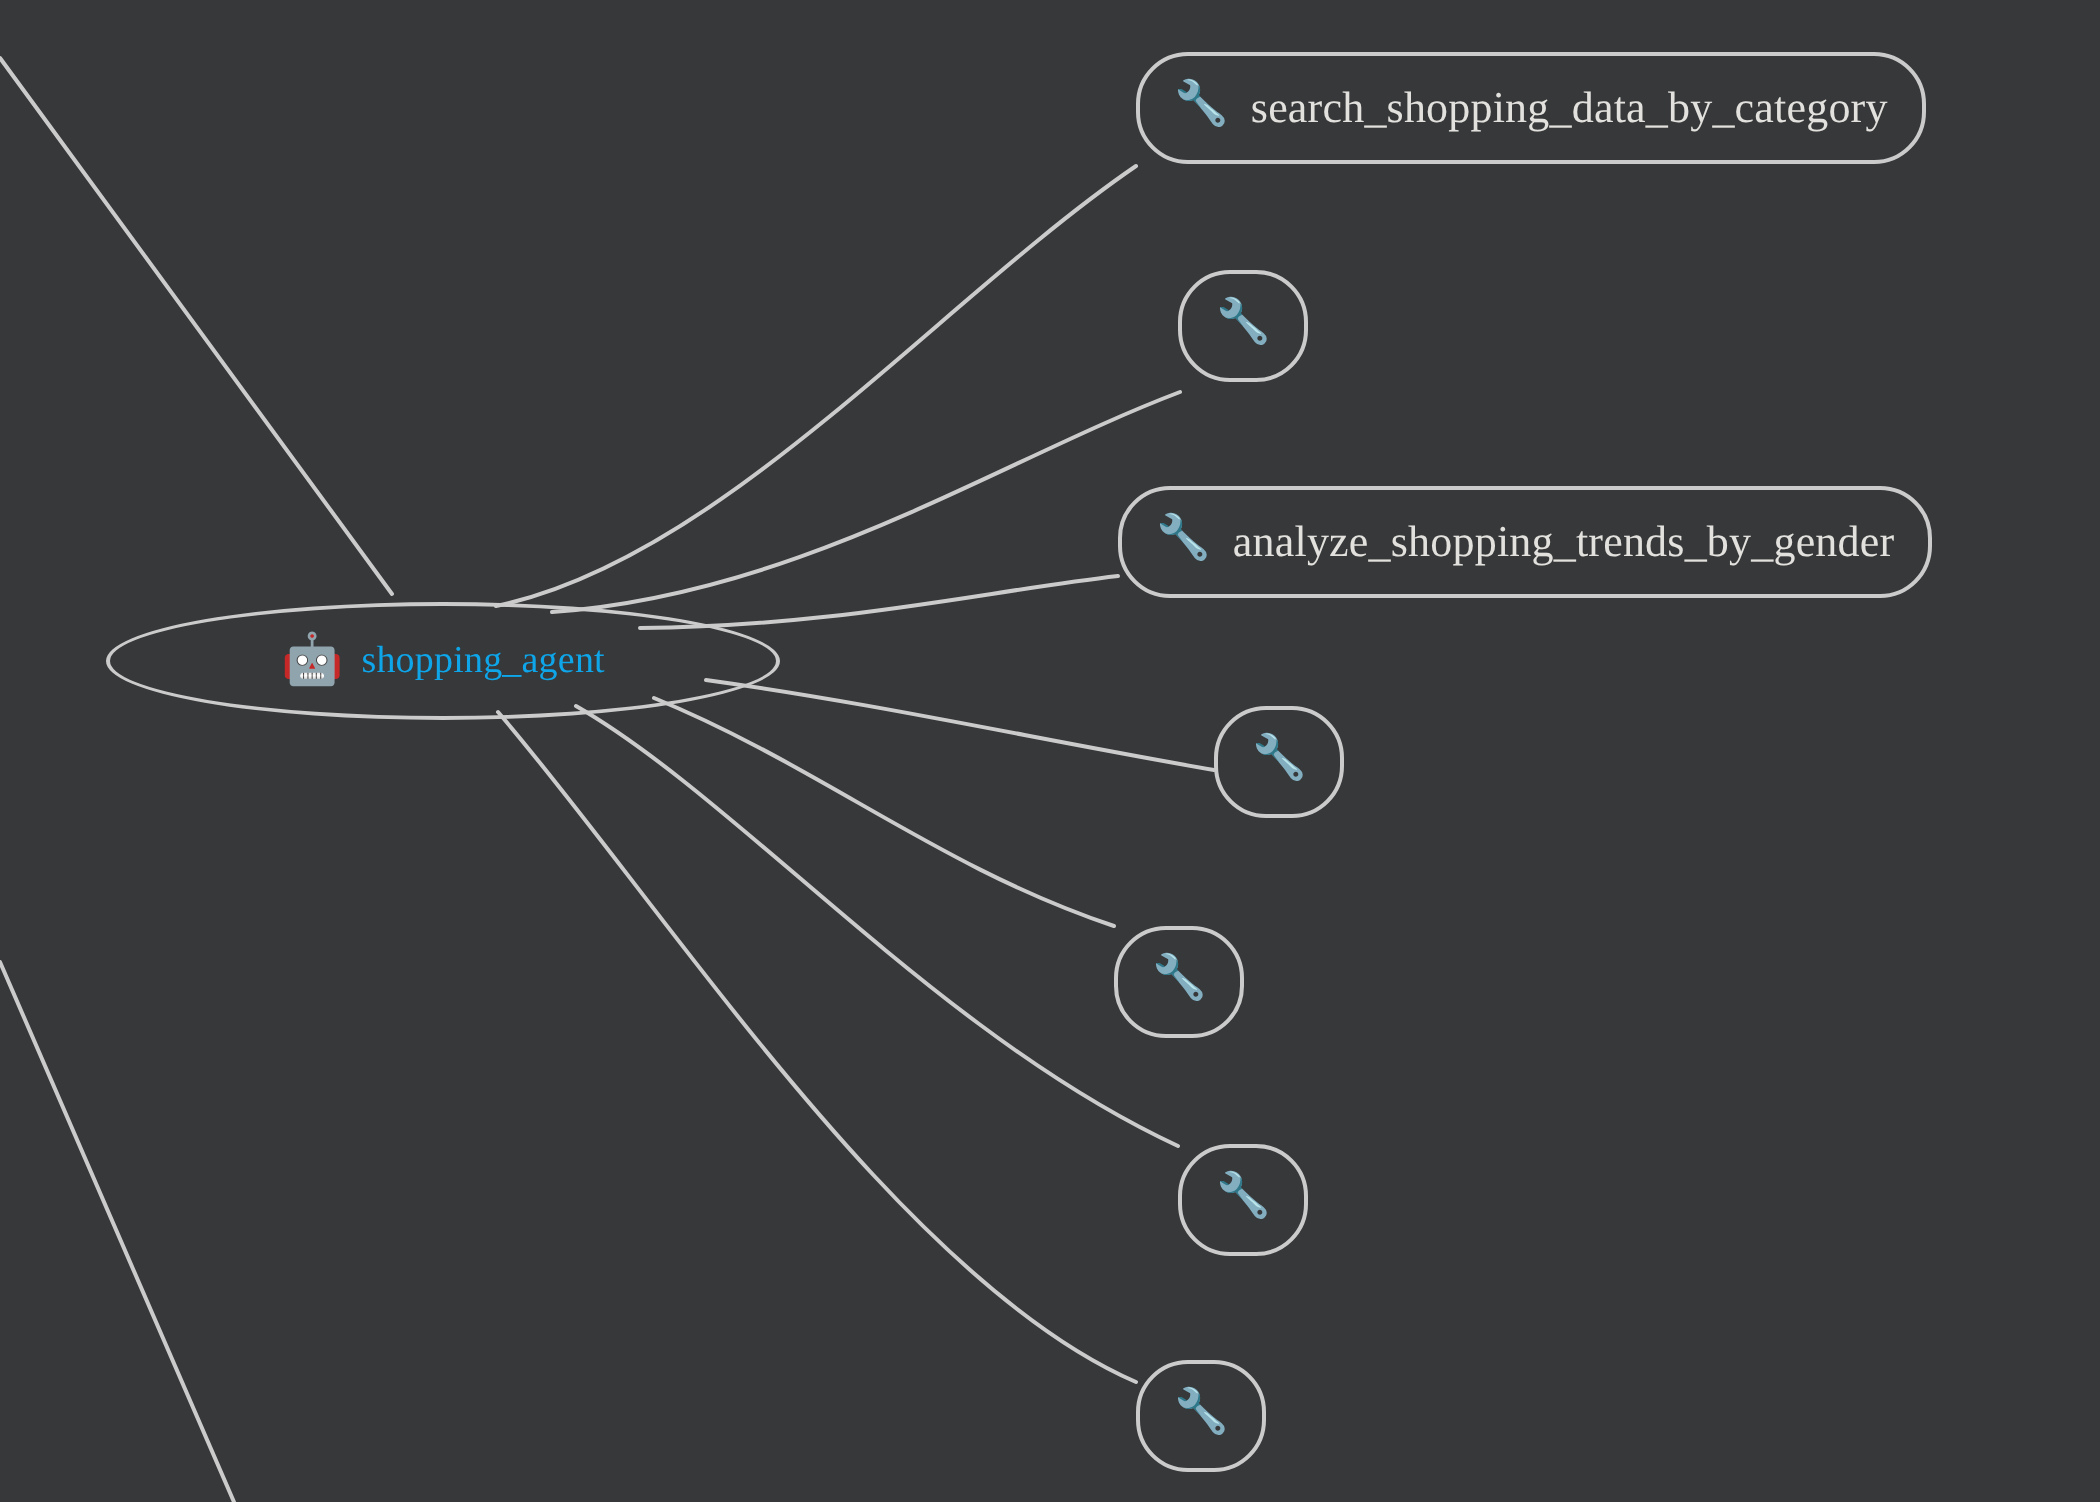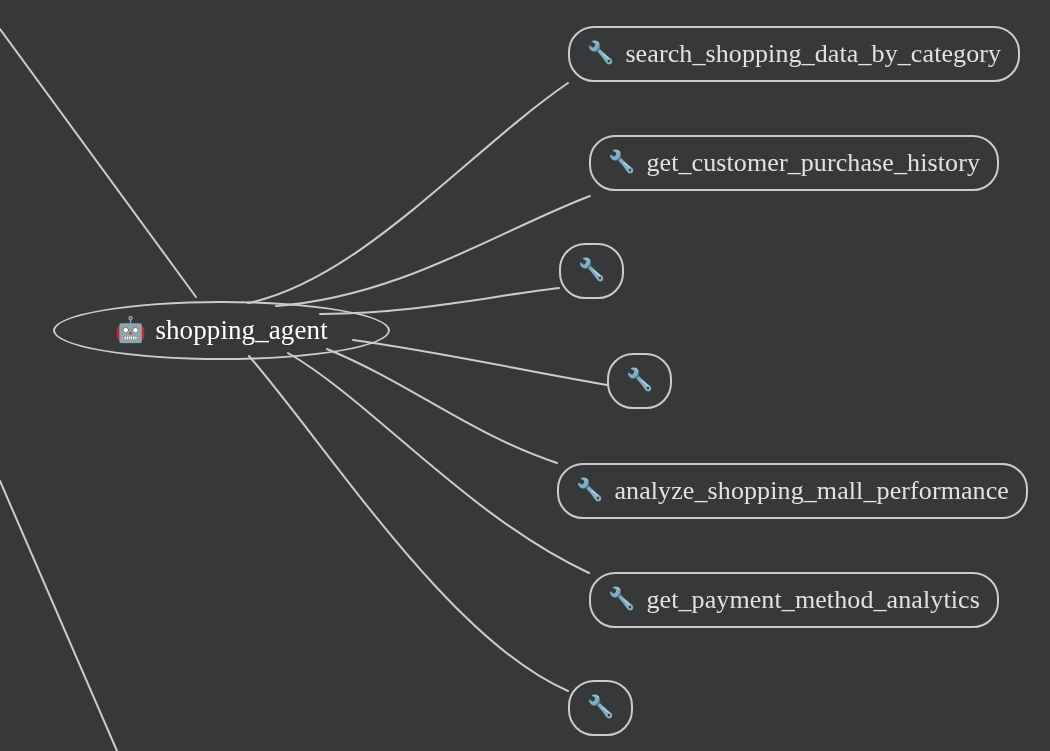--- a/index.html
+++ b/index.html
@@ -51,22 +51,22 @@
     gap: 9px;
   }
   .agent-emoji {
     font-size: 25px;
     line-height: 1;
     display: inline-block;
     transform: translateY(-1px);
     font-family: "DejaVu Sans", sans-serif;
   }
   .agent-label {
-    font-size: 27px;
-    color: #ffffff;
+    font-size: 19px;
+    color: #0ea5e9;
     letter-spacing: .1px;
     white-space: nowrap;
   }
 
   
   .tool-node {
     position: absolute;
     height: 56px;
     border: 2px solid #cbcbcb;
     border-radius: 26px;
@@ -80,21 +80,21 @@
   }
   .tool-emoji {
     font-size: 22px;
     line-height: 1;
     display: inline-block;
     transform: translateY(-1px);
     color: #d8cbe9;
     font-family: "DejaVu Sans", sans-serif;
   }
   .tool-label {
-    font-size: 26px;
+    font-size: 22px;
     color: #e3e1dd;
     letter-spacing: .1px;
   }
 </style>
 </head>
 <body>
 
 <div id="graph-canvas">
 
   <svg id="edge-layer" viewBox="0 0 1050 751" xmlns="http://www.w3.org/2000/svg">
@@ -116,38 +116,36 @@
     <span class="agent-label">shopping_agent</span>
   </div>
 
   <div class="tool-node" style="left:568px; top:26px;">
     <span class="tool-emoji">🔧</span>
     <span class="tool-label">search_shopping_data_by_category</span>
   </div>
 
   <div class="tool-node" style="left:589px; top:135px;">
     <span class="tool-emoji">🔧</span>
-    <span class="tool-label">get_customer_purchase_history</span>
   </div>
 
   <div class="tool-node" style="left:559px; top:243px;">
     <span class="tool-emoji">🔧</span>
+    <span class="tool-label">analyze_shopping_trends_by_gender</span>
   </div>
 
   <div class="tool-node" style="left:607px; top:353px;">
     <span class="tool-emoji">🔧</span>
   </div>
 
   <div class="tool-node" style="left:557px; top:463px;">
     <span class="tool-emoji">🔧</span>
-    <span class="tool-label">analyze_shopping_mall_performance</span>
   </div>
 
   <div class="tool-node" style="left:589px; top:572px;">
     <span class="tool-emoji">🔧</span>
-    <span class="tool-label">get_payment_method_analytics</span>
   </div>
 
   <div class="tool-node" style="left:568px; top:680px;">
     <span class="tool-emoji">🔧</span>
   </div>
 
 </div>
 
 </body></html>

